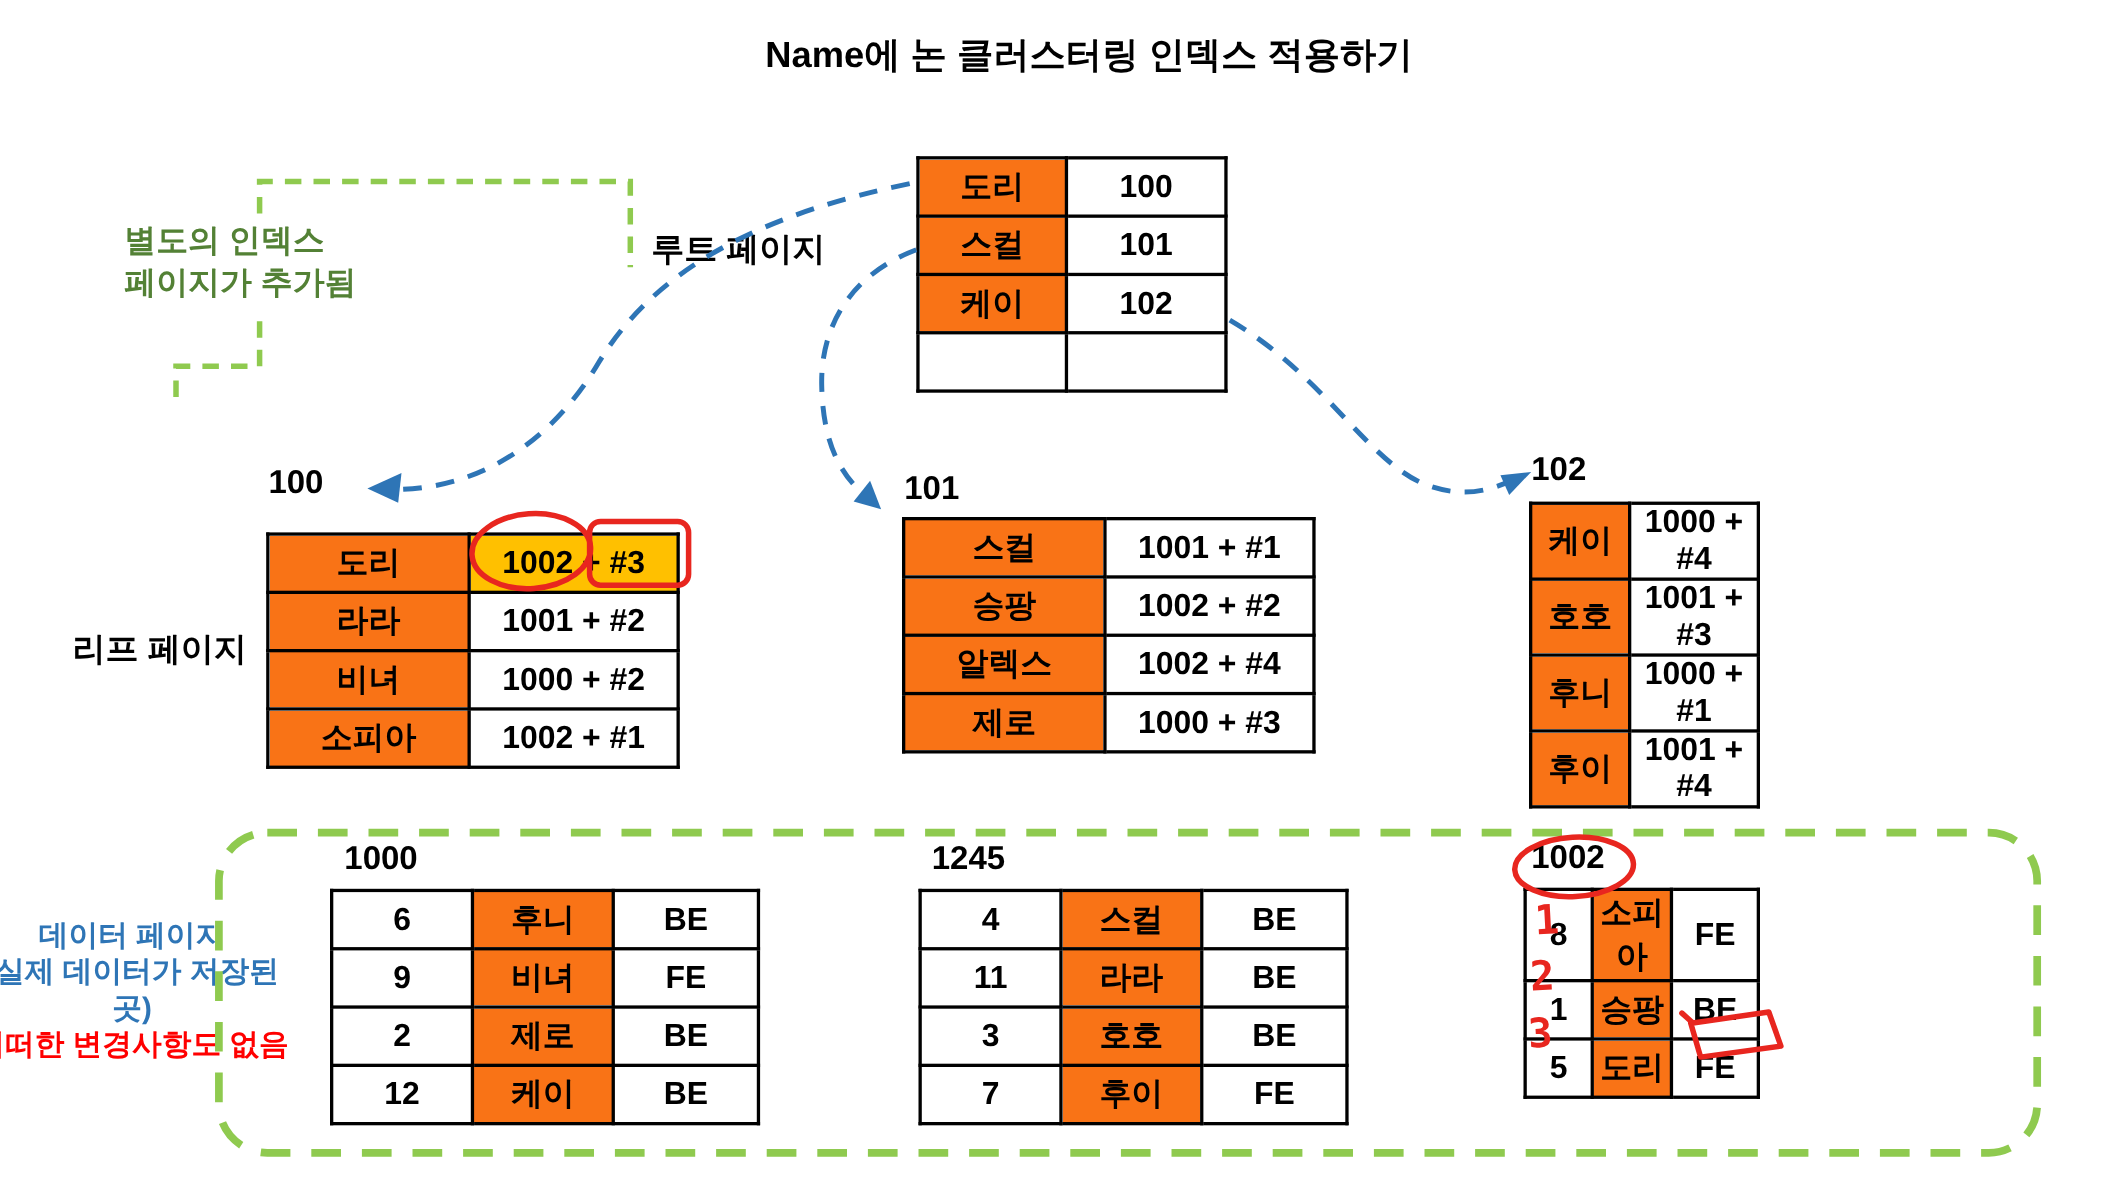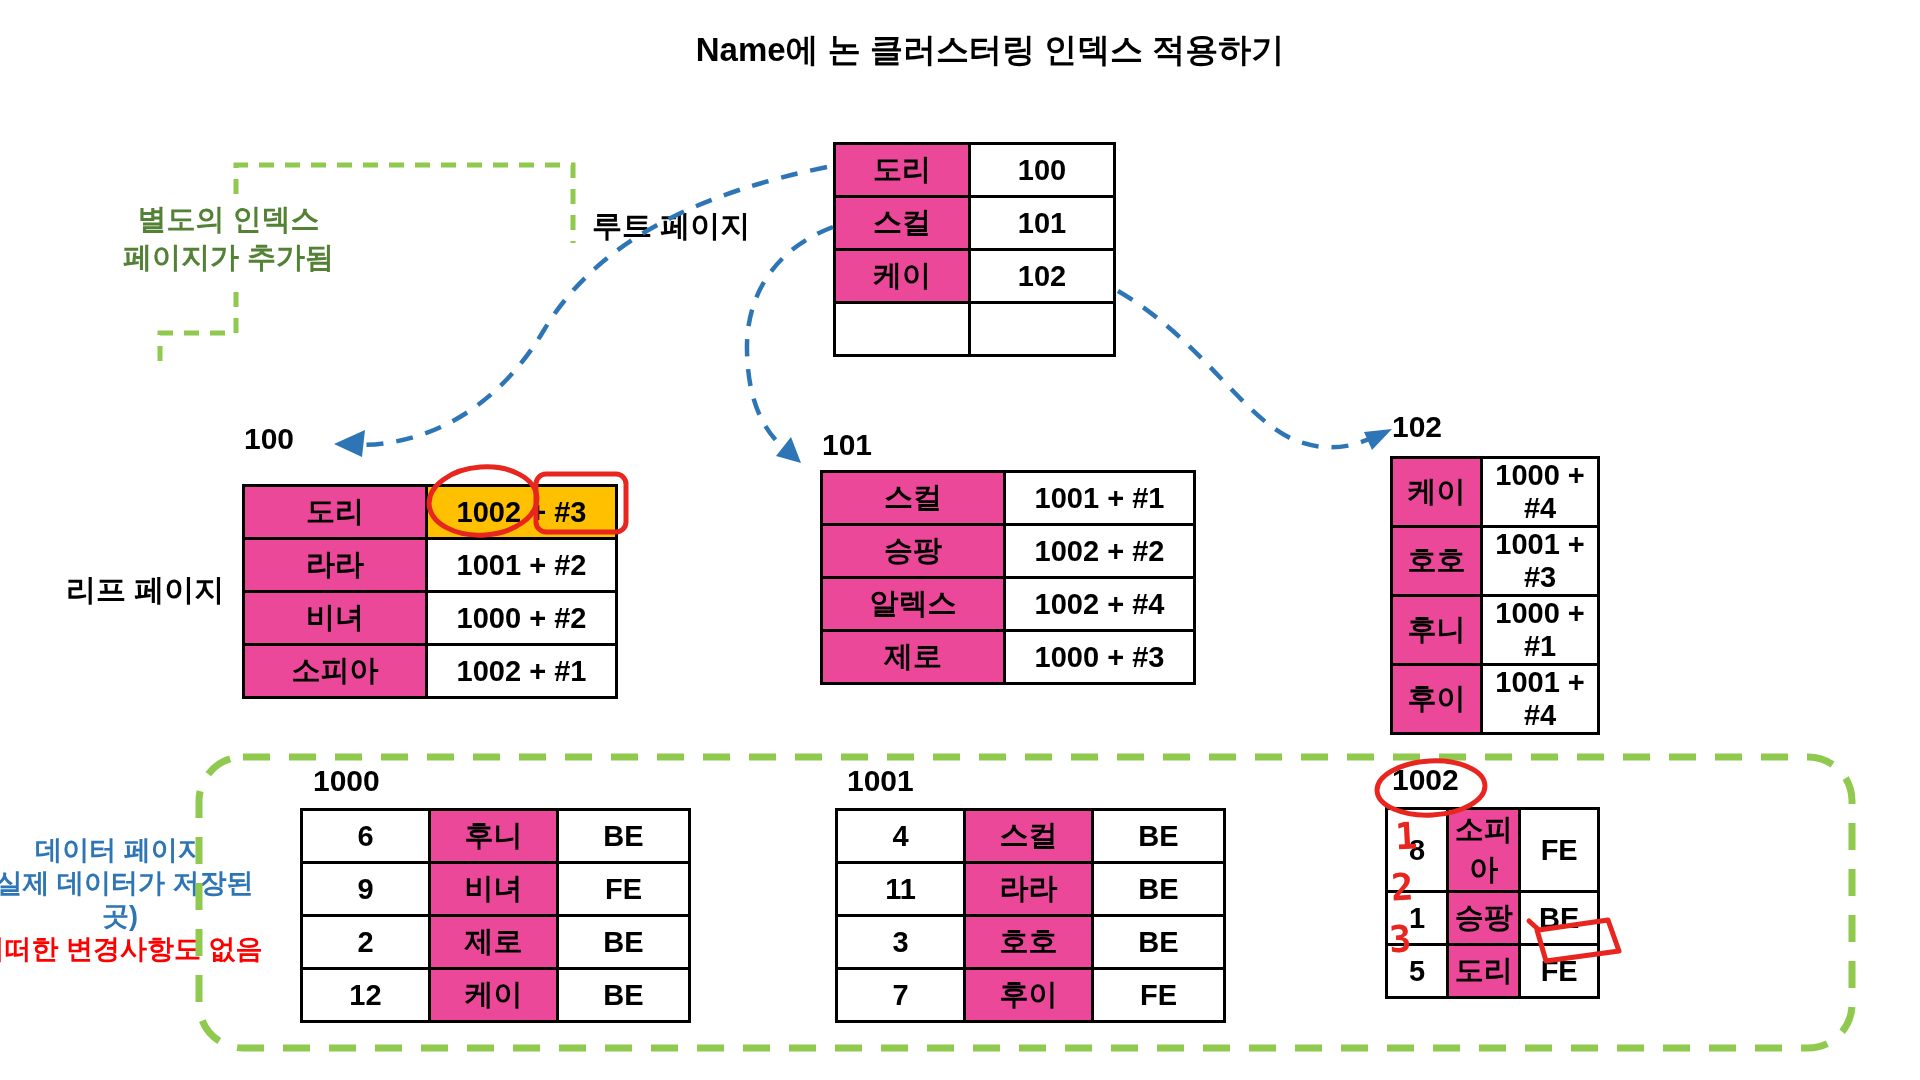--- a/index.html
+++ b/index.html
@@ -4,21 +4,21 @@
 <style>
   html,body{margin:0;padding:0;}
   body{width:1920px;height:1080px;overflow:hidden;background:#ffffff;
        font-family:"Liberation Sans","DejaVu Sans",sans-serif;position:relative;}
   .canvas{position:absolute;inset:0;width:1600px;height:1080px;}
   .title{position:absolute;left:600px;top:28px;width:780px;text-align:center;
          font-size:33px;font-weight:bold;color:#000;}
   .tbl{position:absolute;border-collapse:collapse;table-layout:fixed;background:#fff;z-index:2;}
   .tbl td{border:3px solid #000;height:50px;text-align:center;vertical-align:middle;
           font-weight:bold;font-size:29px;color:#000;padding:0;overflow:hidden;}
-  td.k{background:#ec4899;}
+  td.k{background:#f97316;}
   td.hl{background:#FFC000;}
   .pgnum{position:absolute;font-size:30px;font-weight:bold;color:#000;z-index:2;}
   .lbl-blue{position:absolute;color:#000000;font-size:30px;font-weight:bold;z-index:2;}
   .lbl-green{position:absolute;color:#538135;font-size:29px;font-weight:bold;line-height:38px;z-index:2;}
   .note{position:absolute;left:-25px;top:834px;width:290px;text-align:center;
         font-size:27px;font-weight:bold;line-height:33px;z-index:2;}
   .note .blue{color:#2E75B6;}
   .note .red{color:#FF0000;}
   .hw{position:absolute;color:#E8261F;font-size:37px;font-weight:bold;z-index:6;
       transform:rotate(-3deg);font-family:"DejaVu Sans Mono",monospace;}
@@ -26,21 +26,21 @@
 </style>
 </head>
 <body>
 
 <div class="canvas">
 
   <div class="title">Name에 논 클러스터링 인덱스 적용하기</div>
 
   <div class="lbl-blue" style="left:592px;top:206px;">루트 페이지</div>
   <div class="lbl-blue" style="left:66px;top:570px;">리프 페이지</div>
-  <div class="lbl-green" style="left:123px;top:200px;text-align:center;">
+  <div class="lbl-green" style="left:113px;top:200px;">
     <div>별도의 인덱스</div>
     <div>페이지가 추가됨</div>
   </div>
   <div class="note">
     <div class="blue">데이터 페이지</div>
     <div class="blue">(실제 데이터가 저장된 곳)</div>
     <div class="red">어떠한 변경사항도 없음</div>
   </div>
 
   <table class="tbl" style="left:833px;top:142px;">
@@ -170,21 +170,21 @@
         <td>BE</td>
         </tr>
     <tr>
           <td>12</td>
         <td class="k">케이</td>
         <td>BE</td>
         </tr>
   </tbody>
     </table>
 
-  <div class="pgnum" style="left:847px;top:764px;">1001</div>
+  <div class="pgnum" style="left:847px;top:764px;">1245</div>
   <table class="tbl" style="left:835px;top:808px;">
     <colgroup>
         <col style="width:128px">
         <col style="width:128px">
         <col style="width:132px">
       </colgroup>
     <tbody>
         <tr>
           <td>4</td>
         <td class="k">스컬</td>

